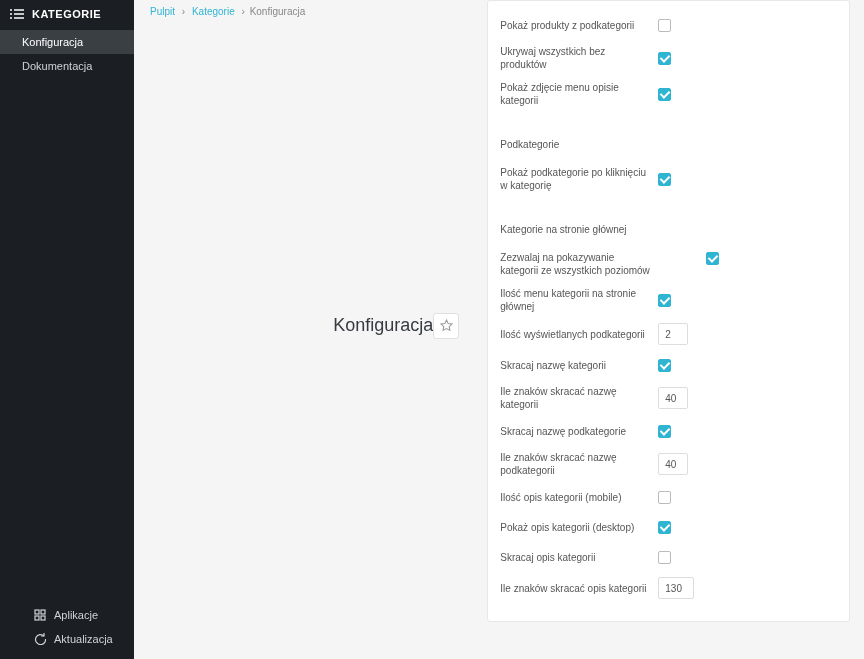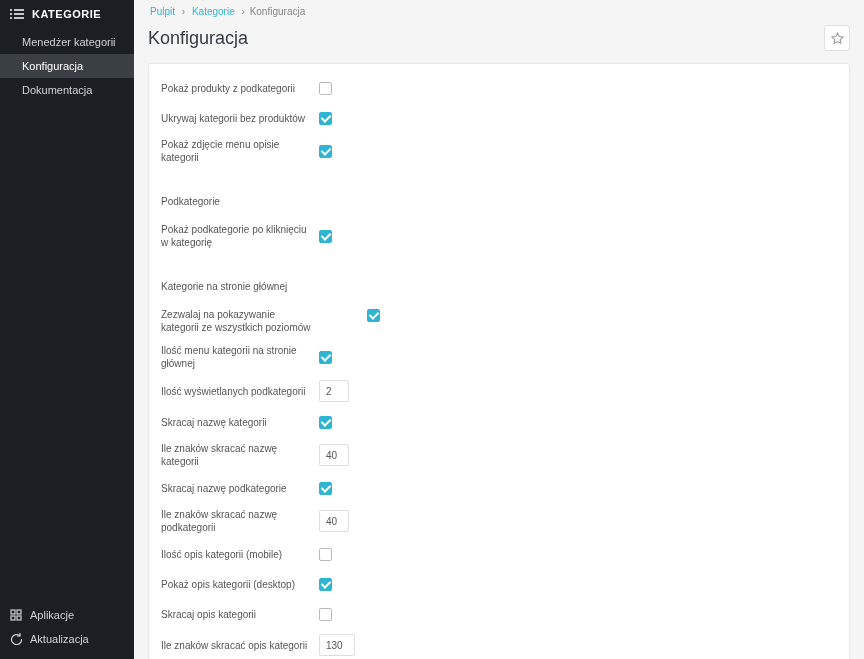--- a/index.html
+++ b/index.html
@@ -44,26 +44,27 @@
   }
   .sidebar-footer { padding-bottom: 8px; }
   .sidebar-footer-item {
     display: flex;
     align-items: center;
     gap: 8px;
     padding: 6px 10px;
     font-size: 11px;
     cursor: pointer;
     color: #cfd3d6;
+    margin-left: 24px;
   }
   
   .main {
     flex: 1;
     display: flex;
-    flex-direction: column;
+    flex-direction: row;
     min-width: 0;
   }
   .breadcrumb {
     padding: 6px 14px 4px 14px;
     font-size: 10px;
     color: #888;
   }
   .breadcrumb a { color: #2fb5d2; text-decoration: none; margin: 0 2px; }
   .breadcrumb .sep { color: #888; margin: 0 2px; }
   .page-title-row {
@@ -161,21 +162,20 @@
       <line x1="4" y1="2" x2="14" y2="2"></line>
         <line x1="4" y1="6" x2="14" y2="6"></line>
         <line x1="4" y1="10" x2="14" y2="10"></line>
       <circle cx="1" cy="2" r="1" fill="#fff" stroke="none"></circle>
         <circle cx="1" cy="6" r="1" fill="#fff" stroke="none"></circle>
         <circle cx="1" cy="10" r="1" fill="#fff" stroke="none"></circle>
     </svg>
     <span>KATEGORIE</span>
   </div>
   <nav class="sidebar-nav">
-    <div class="sidebar-item"><span>Menedżer kategorii</span></div>
     <div class="sidebar-item active"><span>Konfiguracja</span></div>
     <div class="sidebar-item"><span>Dokumentacja</span></div>
   </nav>
   <div class="sidebar-footer">
     <div class="sidebar-footer-item">
       <svg width="12" height="12" viewBox="0 0 12 12" fill="none" stroke="#cfd3d6" stroke-width="1.2">
         <rect x="1" y="1" width="4" height="4"></rect>
           <rect x="7" y="1" width="4" height="4"></rect>
           <rect x="1" y="7" width="4" height="4"></rect>
           <rect x="7" y="7" width="4" height="4"></rect>
@@ -213,21 +213,21 @@
 
   <div class="content">
 
     <div class="panel">
       <div class="panel-body first">
         <div class="form-row">
           <label class="form-label">Pokaż produkty z podkategorii</label>
           <div class="form-control"><input type="checkbox" class="chk" style=""></div>
         </div>
         <div class="form-row">
-          <label class="form-label">Ukrywaj kategorii bez produktów</label>
+          <label class="form-label">Ukrywaj wszystkich bez produktów</label>
           <div class="form-control"><input type="checkbox" class="chk" checked="" style=""></div>
         </div>
         <div class="form-row">
           <label class="form-label">Pokaż zdjęcie menu opisie kategorii</label>
           <div class="form-control"><input type="checkbox" class="chk" checked="" style=""></div>
         </div>
       </div>
 
       <div class="panel-heading">Podkategorie</div>
       <div class="panel-body">

